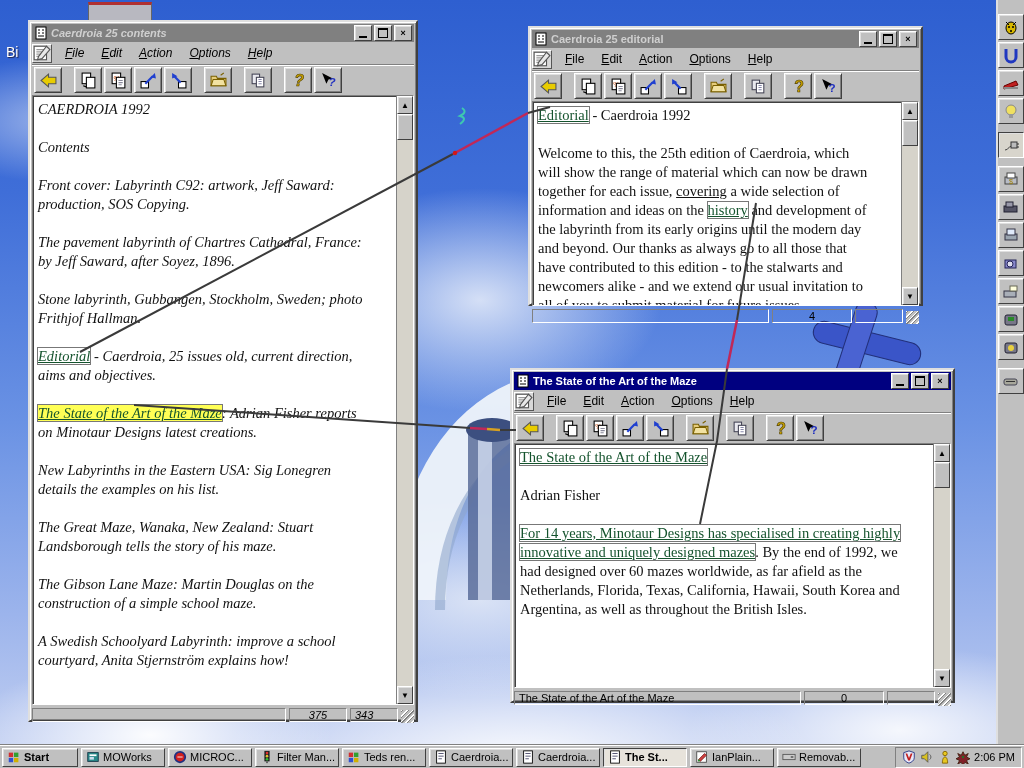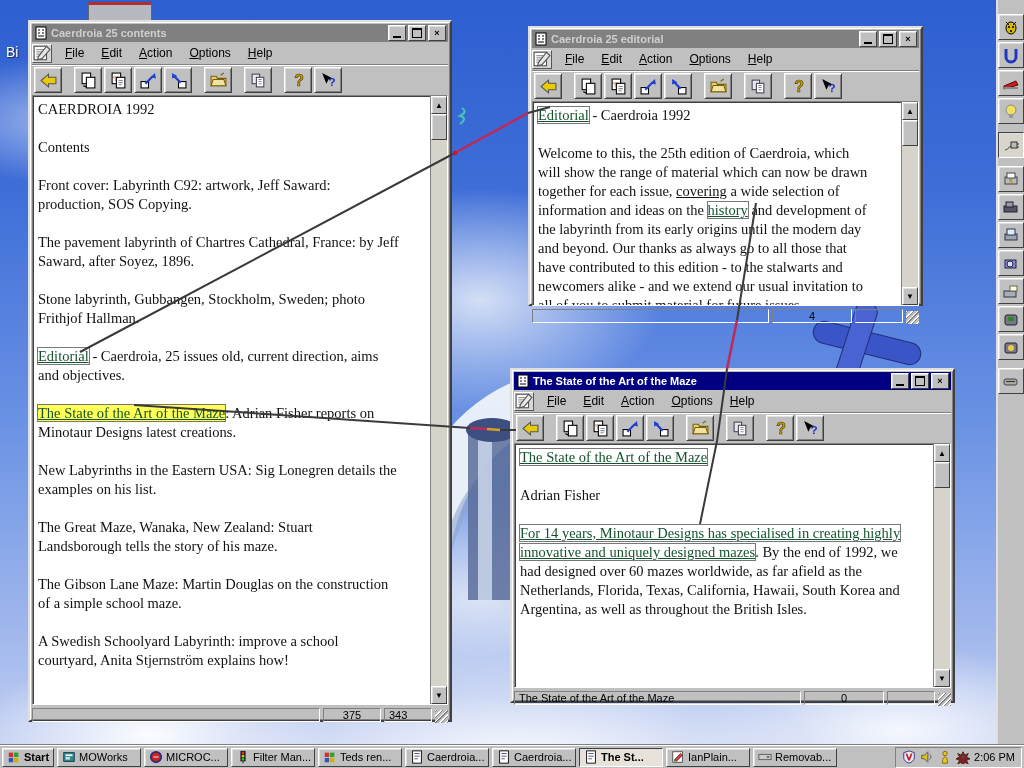--- a/index.html
+++ b/index.html
@@ -74,21 +74,21 @@
     box-shadow:inset 1px 1px 0 #dfdfdf;display:flex;align-items:center;justify-content:center;}
   .sbtn2.pressed{border-color:#404040 #fff #fff #404040;background:#d8d5cc;}
   .sbtn2.sp{margin-top:6px;}
   .sbtn2 svg{width:18px;height:18px;}
   
   .taskbar{position:absolute;left:0;bottom:0;width:1024px;height:23px;background:#c0c0c0;
     border-top:1px solid #fff;box-shadow:0 -1px 0 #808080;display:flex;align-items:center;padding:2px 2px;box-sizing:border-box;gap:3px;z-index:60;}
   .task{height:19px;background:#c0c0c0;border:1px solid;border-color:#fff #404040 #404040 #fff;
     box-shadow:inset 1px 1px 0 #dfdfdf;display:flex;align-items:center;padding:0 4px;gap:3px;font-size:11px;
     width:84px;box-sizing:border-box;white-space:nowrap;overflow:hidden;}
-  .task.start{width:52px;font-weight:bold;}
+  .task.start{width:76px;font-weight:bold;}
   .task.active{border-color:#404040 #fff #fff #404040;background:#e7e3db;font-weight:bold;}
   .task svg{width:14px;height:14px;flex:none;}
   .tray{margin-left:auto;height:19px;border:1px solid;border-color:#808080 #fff #fff #808080;
     display:flex;align-items:center;padding:0 6px;gap:4px;font-size:11px;}
   .tray svg{width:14px;height:14px;}
   .linkoverlay{position:absolute;left:0;top:0;z-index:50;pointer-events:none;}
 </style>
 </head>
 <body>
 
@@ -214,21 +214,21 @@
     <div class="sbtn2 sp">
       <span style="display:inline-flex">
         <svg viewBox="0 0 18 18">
           <rect x="2" y="7" width="13" height="6" rx="2" fill="#a8a89c" stroke="#445"></rect>
           <rect x="4" y="9" width="9" height="1" fill="#333"></rect>
         </svg>
       </span>
     </div>
   </div>
 
-<div class="win" id="win0" style="left:28px;top:20px;width:424px;height:702px;z-index:10;">
+<div class="win" id="win0" style="left:28px;top:20px;width:390px;height:702px;z-index:10;font-style:italic;">
     <div class="tbar inactive">
       <span style="width:14px;height:14px;display:inline-flex">
         <svg viewBox="0 0 14 14">
           <rect x="2" y="1" width="10" height="12" fill="#fff" stroke="#000"></rect>
           <path d="M4 4h2M8 4h2M4 7h2M8 7h2M4 10h6" stroke="#000"></path>
         </svg>
       </span>
       <span class="ttl">Caerdroia 25 contents</span>
       <span class="tbtns">
         <span class="cbtn">

